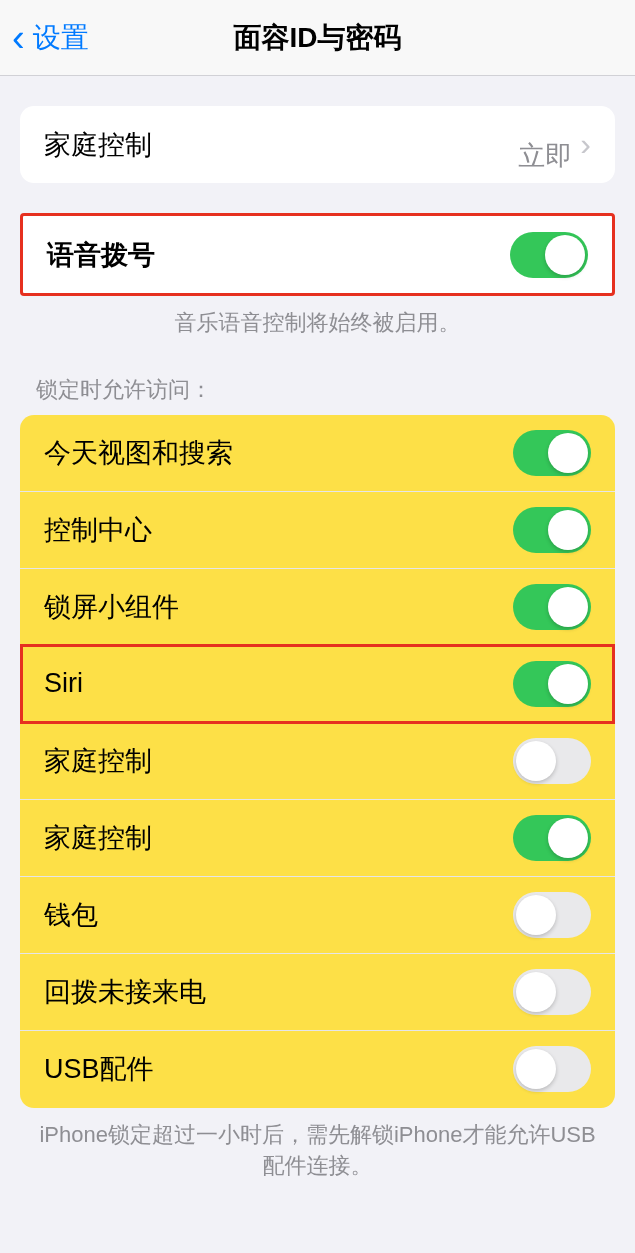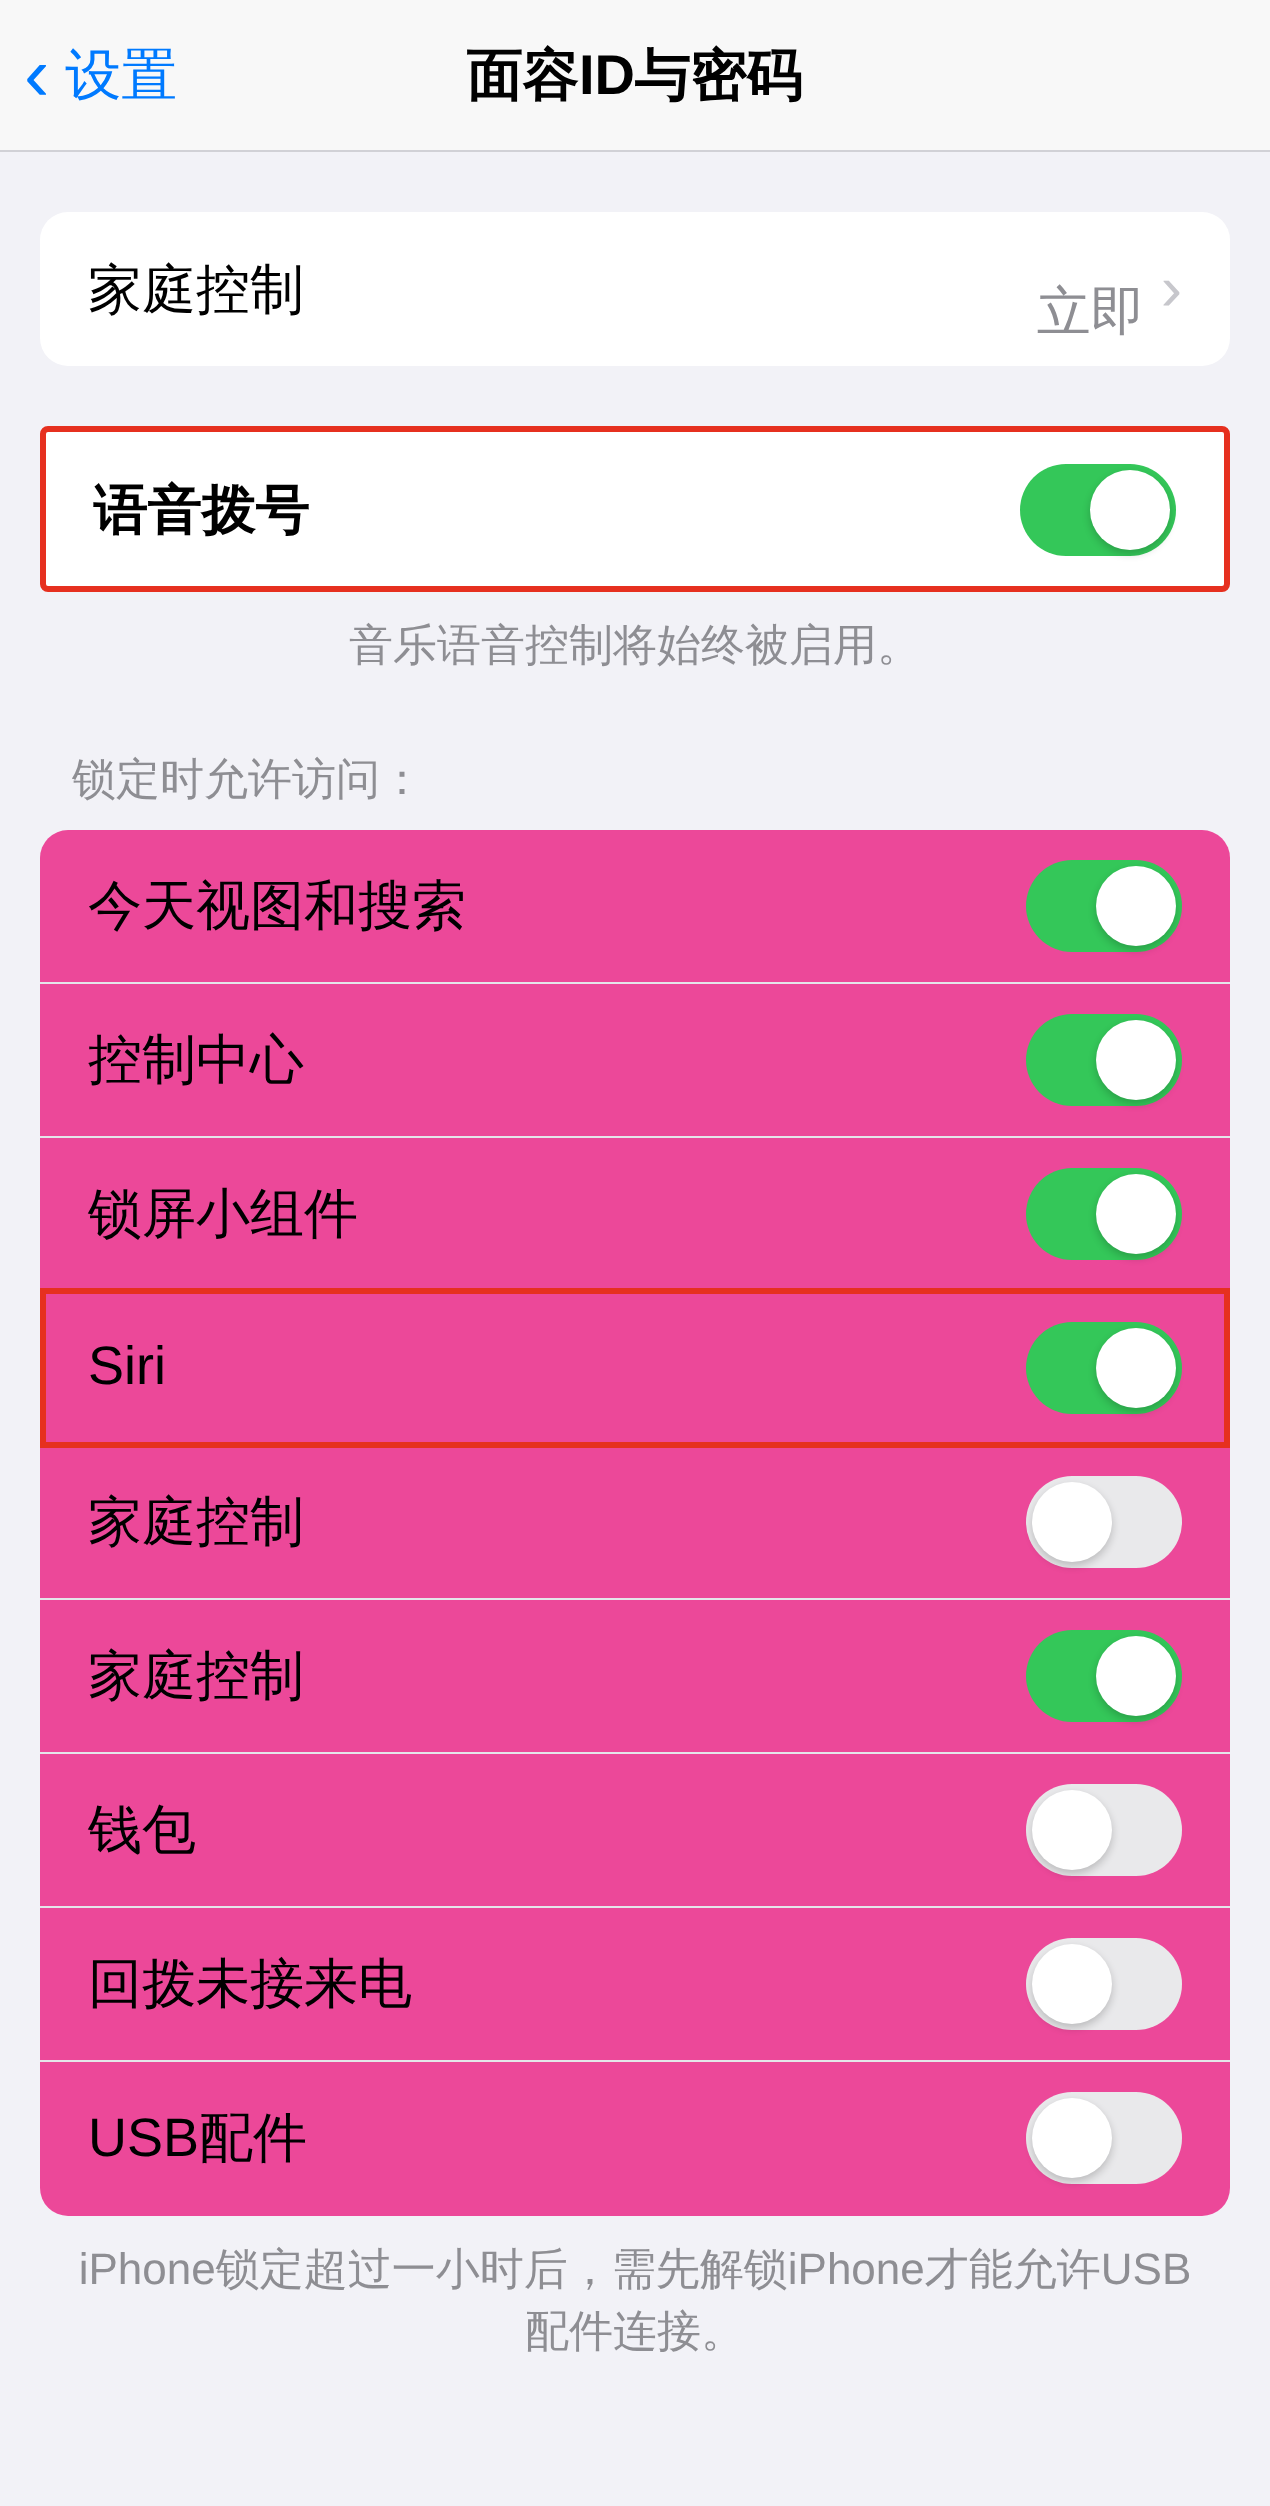--- a/index.html
+++ b/index.html
@@ -135,21 +135,21 @@
       text-align: center;
     }
     .section-header {
       font-size: 22px;
       color: #8e8e93;
       padding: 36px 36px 10px 36px;
       font-family: Liberation Mono, monospace;
     }
     .group-lock {
       margin: 0 20px;
-      background: #ec4899;
+      background: #fde047;
       border-radius: 14px;
       overflow: hidden;
     }
   </style>
 </head>
 <body>
 
 <div class="header">
   <div class="back-button">
     <span class="back-chevron">‹</span>

